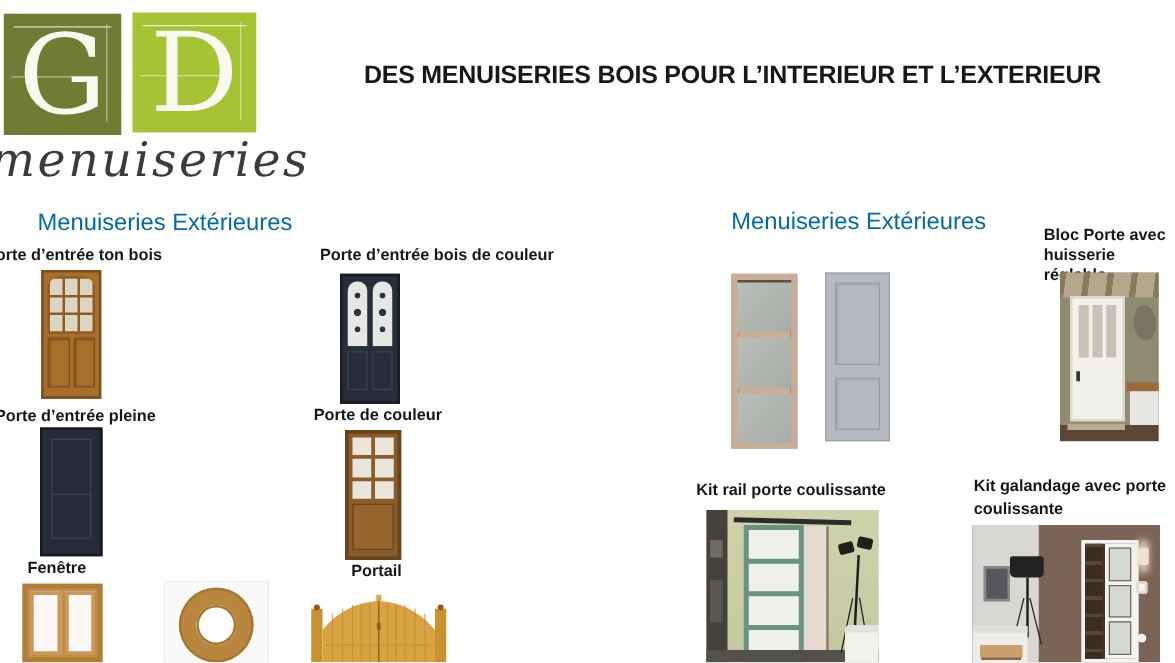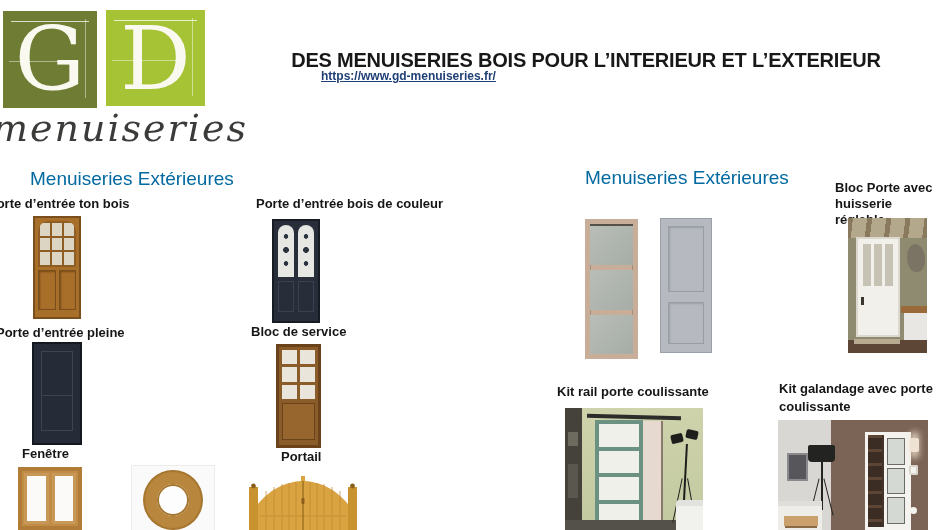--- a/index.html
+++ b/index.html
@@ -182,29 +182,28 @@
     <div class="logo-sq logo-d">
       <span class="tline h1"></span>
       <span class="tline h2"></span>
       <span class="tline v1"></span>
       <span>D</span>
     </div>
     <div class="logo-script">menuiseries</div>
   </div>
 
   <h1 class="title">DES MENUISERIES BOIS POUR L’INTERIEUR ET L’EXTERIEUR</h1>
-  <a class="site-link" href="#">https://www.gd-menuiseries.fr/</a>
 
   <div class="sec-heading ext-heading">Menuiseries Extérieures</div>
   <div class="sec-heading int-heading">Menuiseries Extérieures</div>
 
   <div class="lbl" style="left:-12px;top:196px;">Porte d’entrée ton bois</div>
   <div class="lbl" style="left:212px;top:196px;padding-left:44px;">Porte d’entrée bois de couleur</div>
   <div class="lbl" style="left:-4px;top:325px;">Porte d’entrée pleine</div>
-  <div class="lbl" style="left:251px;top:324px;">Bloc de service</div>
+  <div class="lbl" style="left:251px;top:324px;">Porte de couleur</div>
   <div class="lbl" style="left:22px;top:446px;">Fenêtre</div>
   <div class="lbl" style="left:131px;top:468px;">Oeil de Boeuf</div>
   <div class="lbl" style="left:281px;top:449px;">Portail</div>
 
   <div class="abs door-tonbois">
     <div class="glass">
         <i></i>
         <i></i>
         <i></i>
         <i></i>

